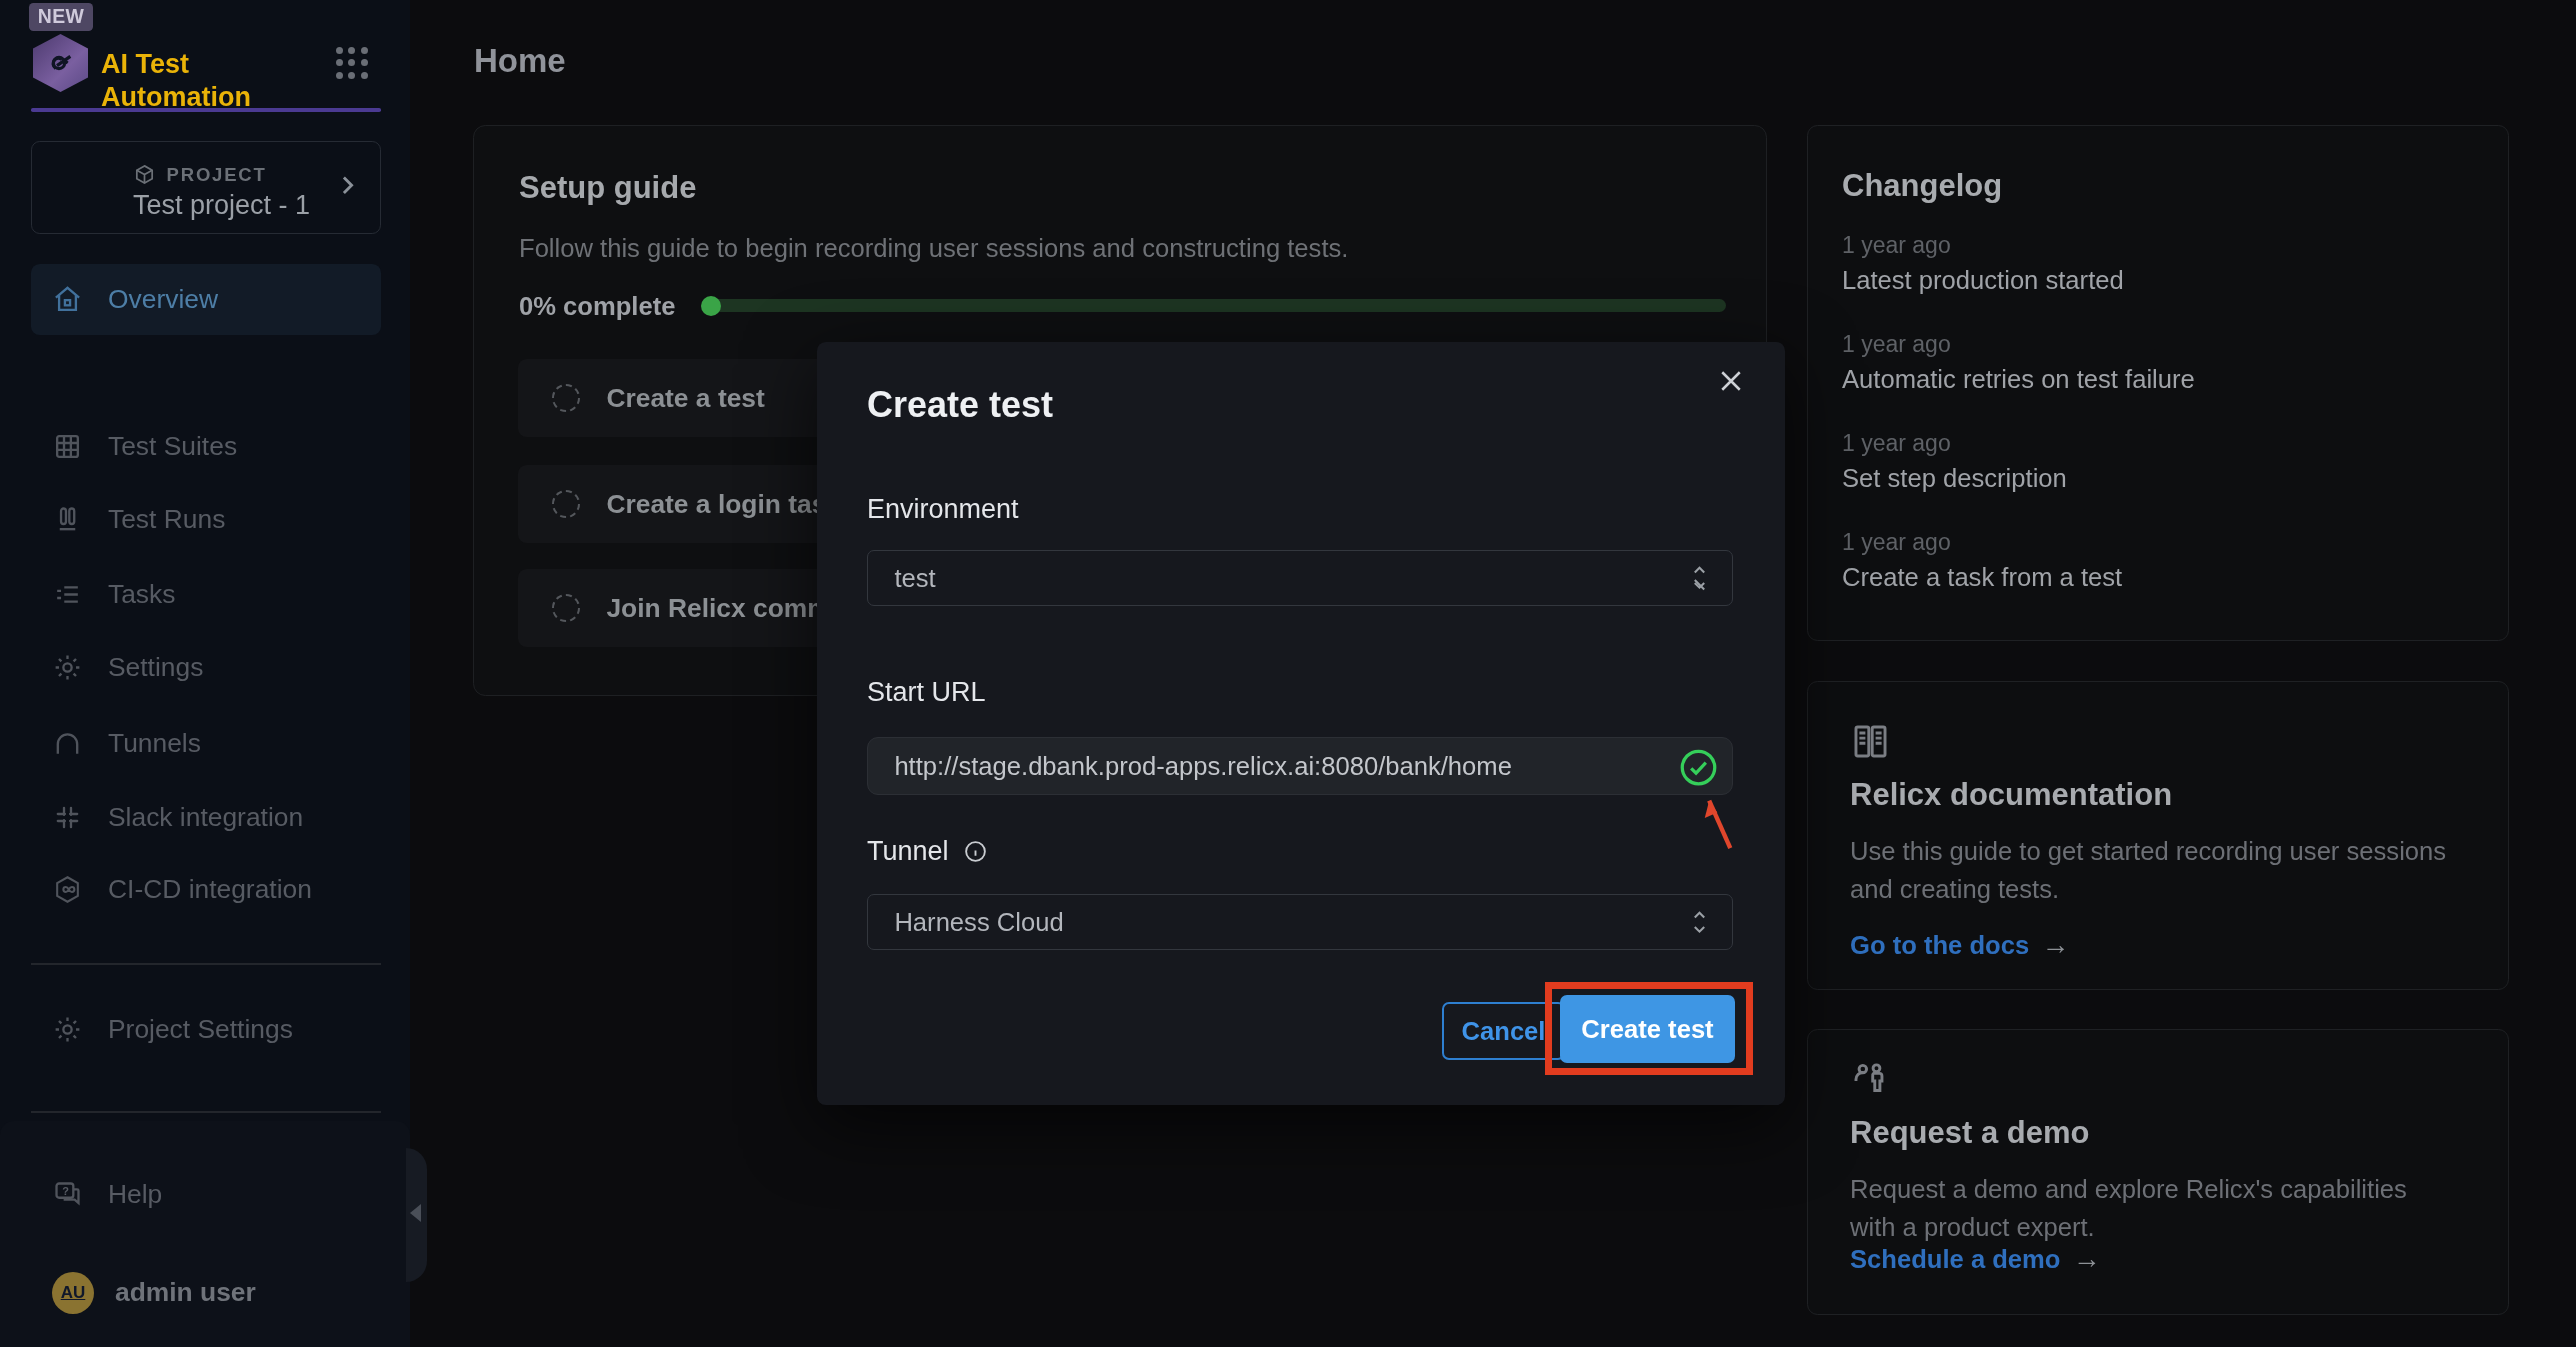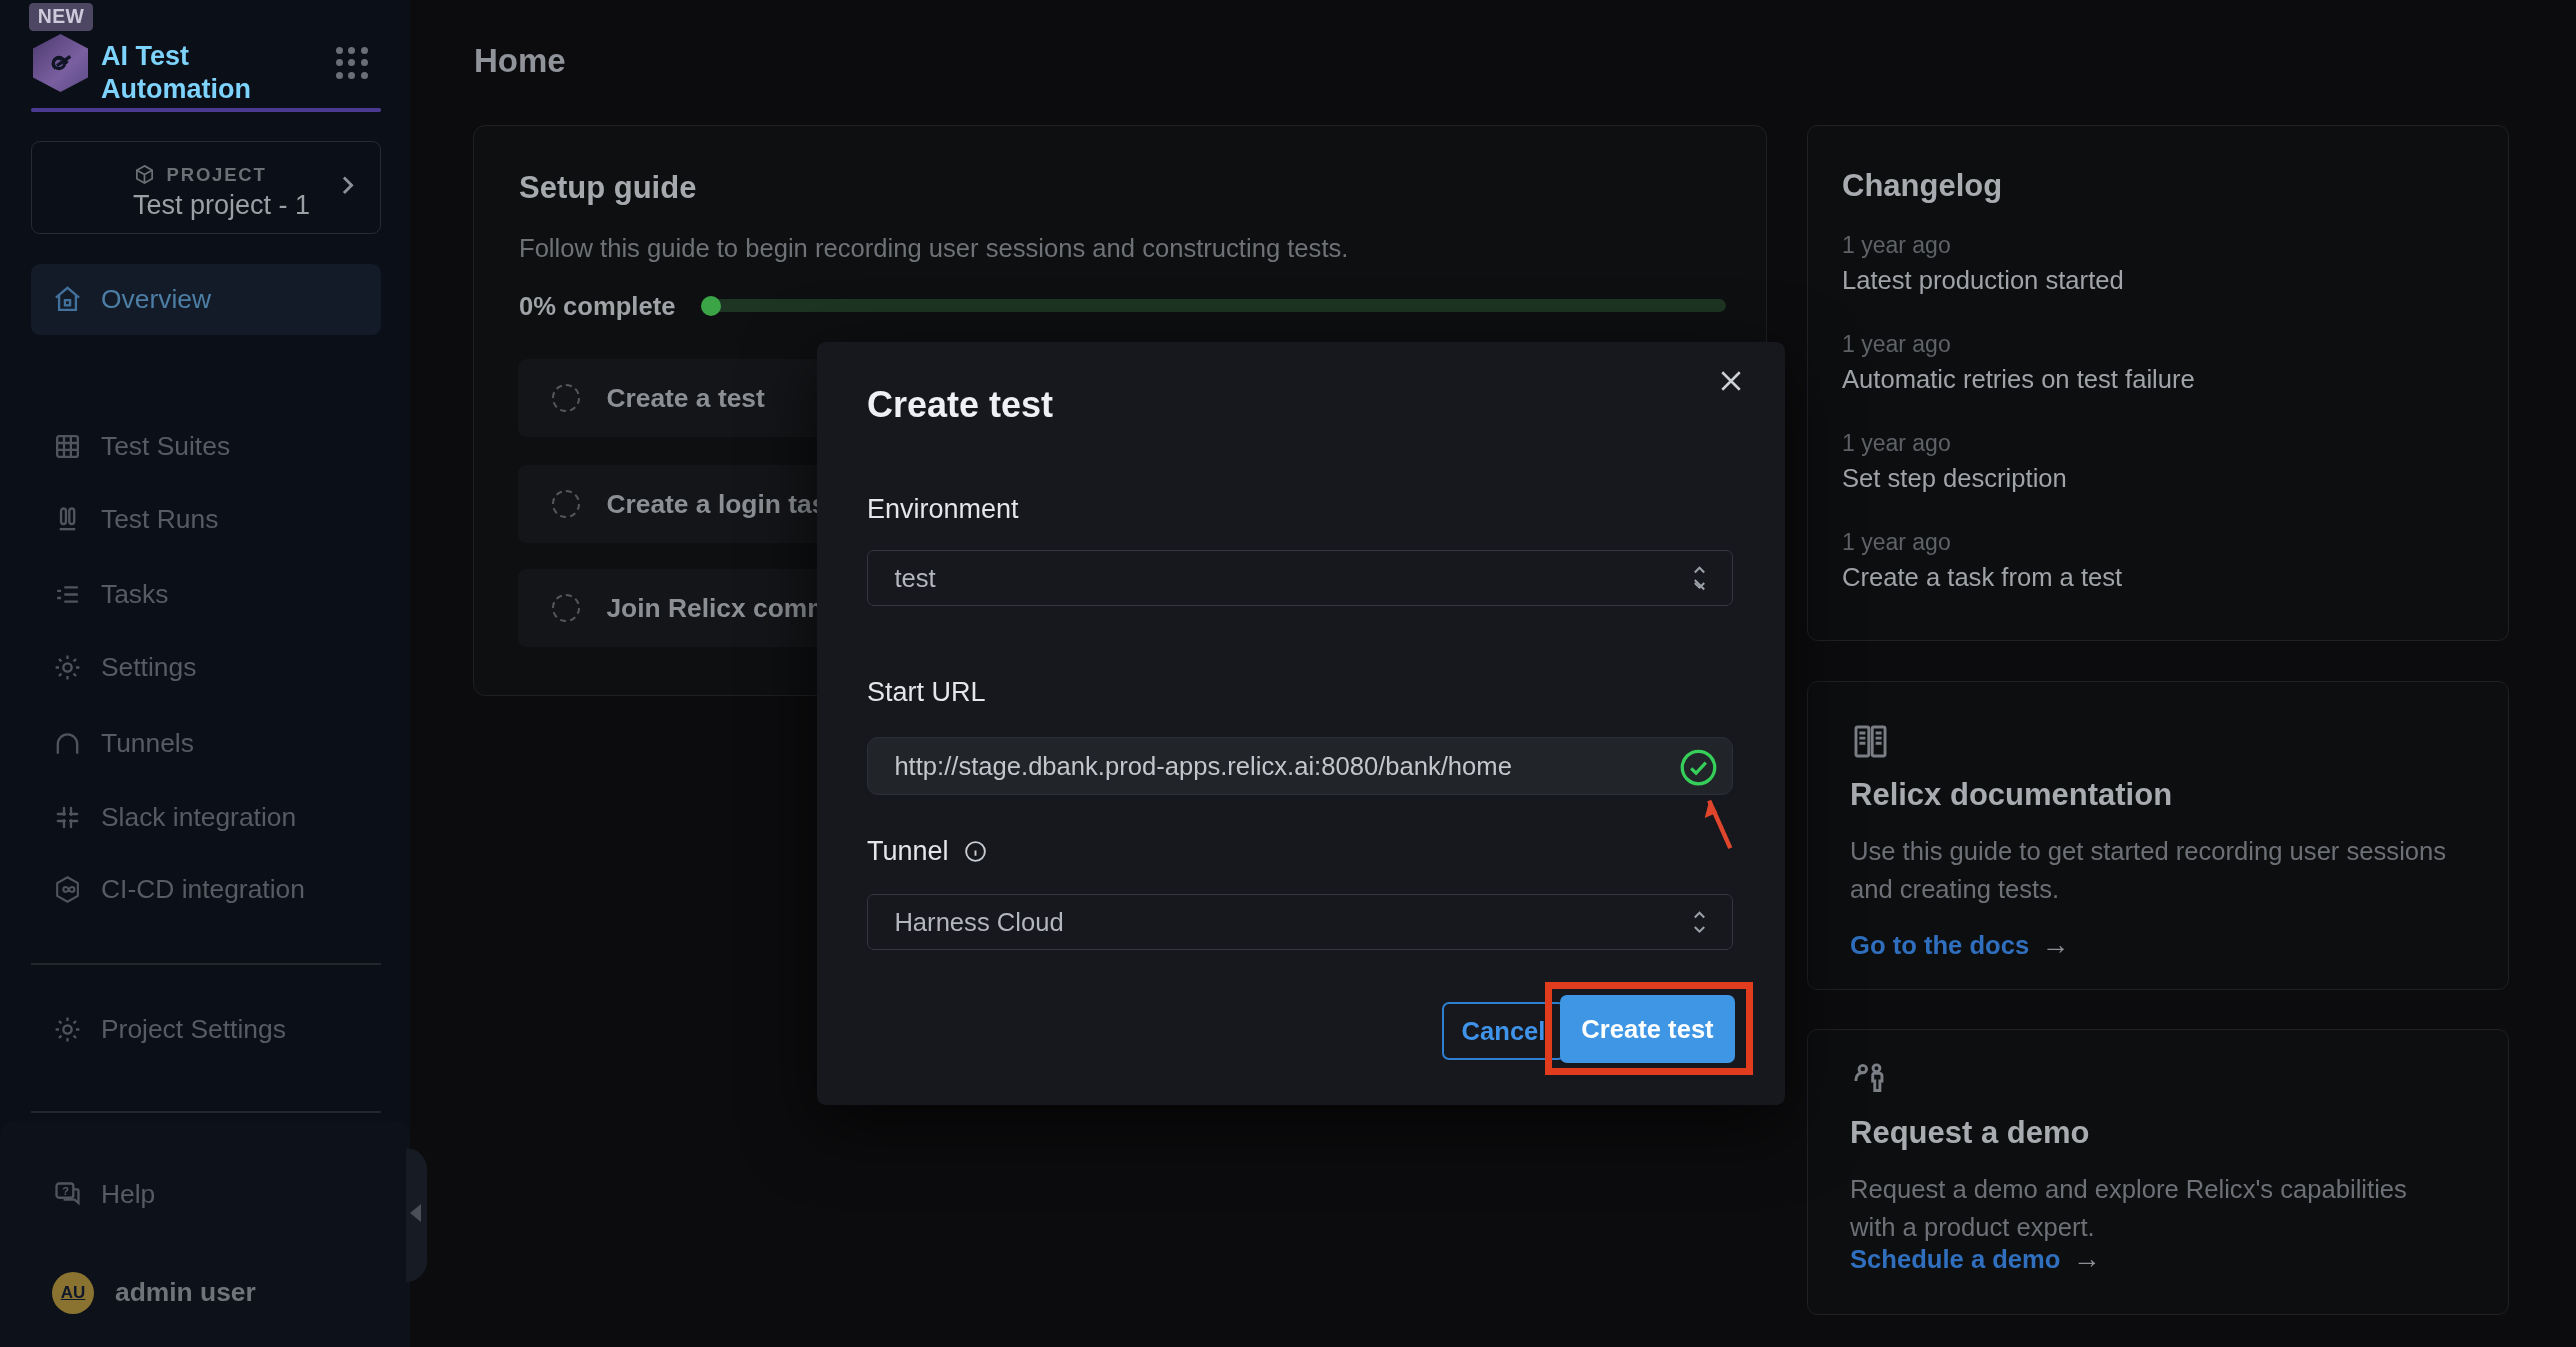--- a/index.html
+++ b/index.html
@@ -10,37 +10,37 @@
 
   
   .sidebar{position:absolute;left:0;top:0;width:410px;height:1347px;background:#0b0f17;}
   .new-badge{position:absolute;left:29px;top:2.6px;padding:2.6px 8.8px;background:#4e4763;color:#cfcadb;
              font-size:19.4px;font-weight:700;border-radius:4.4px;letter-spacing:0.4px;}
   .logo-hex{position:absolute;left:33px;top:34px;width:55px;height:58px;
             background:linear-gradient(135deg,#4c3a6e 0%,#7a5fa0 60%,#5b4a86 100%);
             clip-path:polygon(50% 0%,100% 25%,100% 75%,50% 100%,0% 75%,0% 25%);
             display:flex;align-items:center;justify-content:center;}
   .logo-hex svg{width:32px;height:32px;stroke:#101525;}
-  .app-title{position:absolute;left:101px;top:40px;width:203px;font-size:27px;font-weight:700;
-             color:#7dd3fc;line-height:33px;}
+  .app-title{position:absolute;left:101px;top:48px;width:203px;font-size:27px;font-weight:700;
+             color:#eab308;line-height:33px;}
   .grid-dots{position:absolute;left:336px;top:47px;width:32px;height:32px;display:grid;
              grid-template-columns:repeat(3,1fr);gap:5.3px;}
   .grid-dots i{width:7px;height:7px;border-radius:50%;background:#6a6e76;}
   .brand-rule{position:absolute;left:31px;top:108px;width:350px;height:3.5px;background:#4b3a92;border-radius:1.8px;}
 
   .project-box{position:absolute;left:31px;top:141px;width:350px;height:93px;border:1.8px solid #262b34;
                border-radius:8.8px;}
   .project-eyebrow{position:absolute;left:101px;top:21px;font-size:18.5px;font-weight:700;letter-spacing:1.8px;
                    color:#6b7077;display:flex;align-items:center;gap:10.6px;}
   .project-eyebrow svg{width:23px;height:23px;stroke:#6b7077;}
   .project-name{position:absolute;left:101px;top:48px;font-size:27px;color:#9ba0a7;}
   .project-chevron{position:absolute;right:19.4px;top:30px;width:26.4px;height:26.4px;stroke:#8b9199;}
 
   .nav-item{position:absolute;left:31px;width:350px;height:71px;display:flex;align-items:center;
-            padding-left:21px;border-radius:8.8px;color:#575b63;font-size:26.4px;gap:18px;}
+            padding-left:21px;border-radius:8.8px;color:#575b63;font-size:26.4px;gap:25px;}
   .nav-item svg{width:31px;height:31px;stroke:#50545c;flex:0 0 auto;}
   .nav-item.active{background:#121b27;color:#4d7ea6;}
   .nav-item.active svg{stroke:#41719c;}
   .side-divider{position:absolute;left:31px;width:350px;height:1.8px;background:#23262c;}
   .footer-panel{position:absolute;left:0px;top:1121px;width:410px;height:226px;background:#0d1119;
                 border-radius:14px 14px 0 0;}
   .avatar{width:42px;height:42px;border-radius:50%;background:#8a7331;color:#0f172a;display:flex;
           align-items:center;justify-content:center;font-size:17px;font-weight:700;flex:0 0 auto;text-decoration:underline;}
   .collapse-tab{position:absolute;left:406px;top:1148px;width:21px;height:134px;background:#171b23;
                 border-radius:0 21px 21px 0;}

